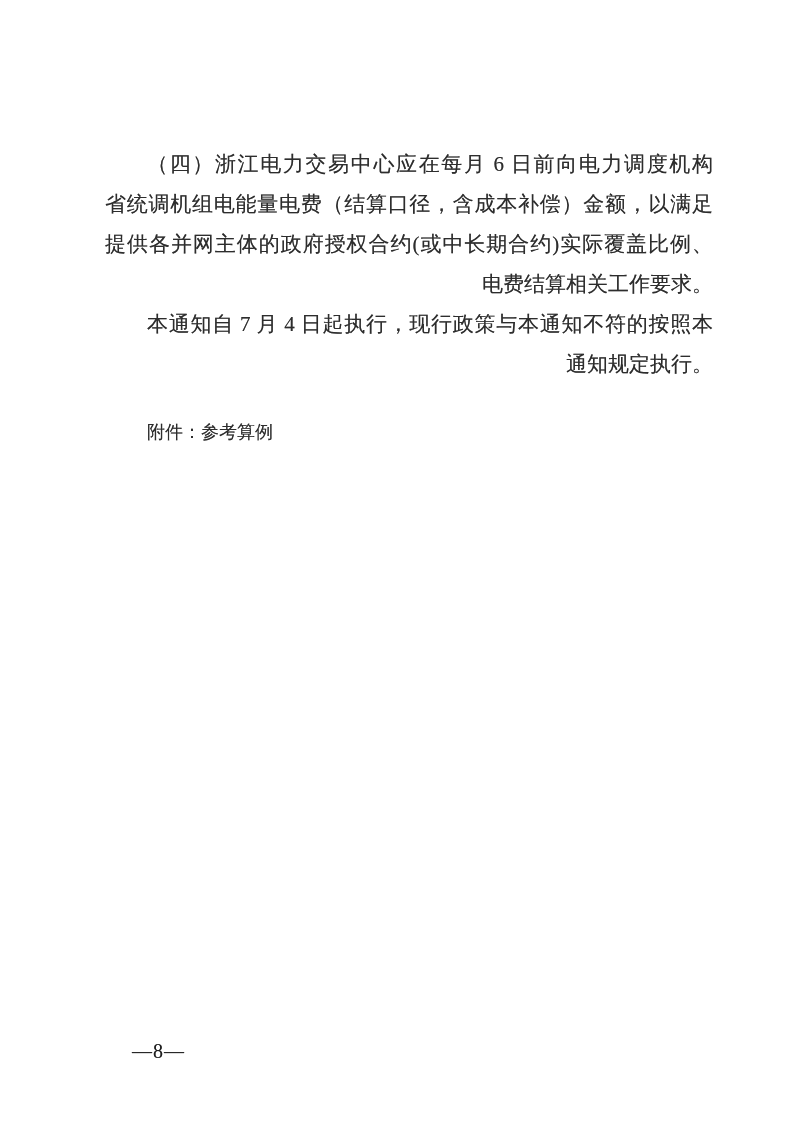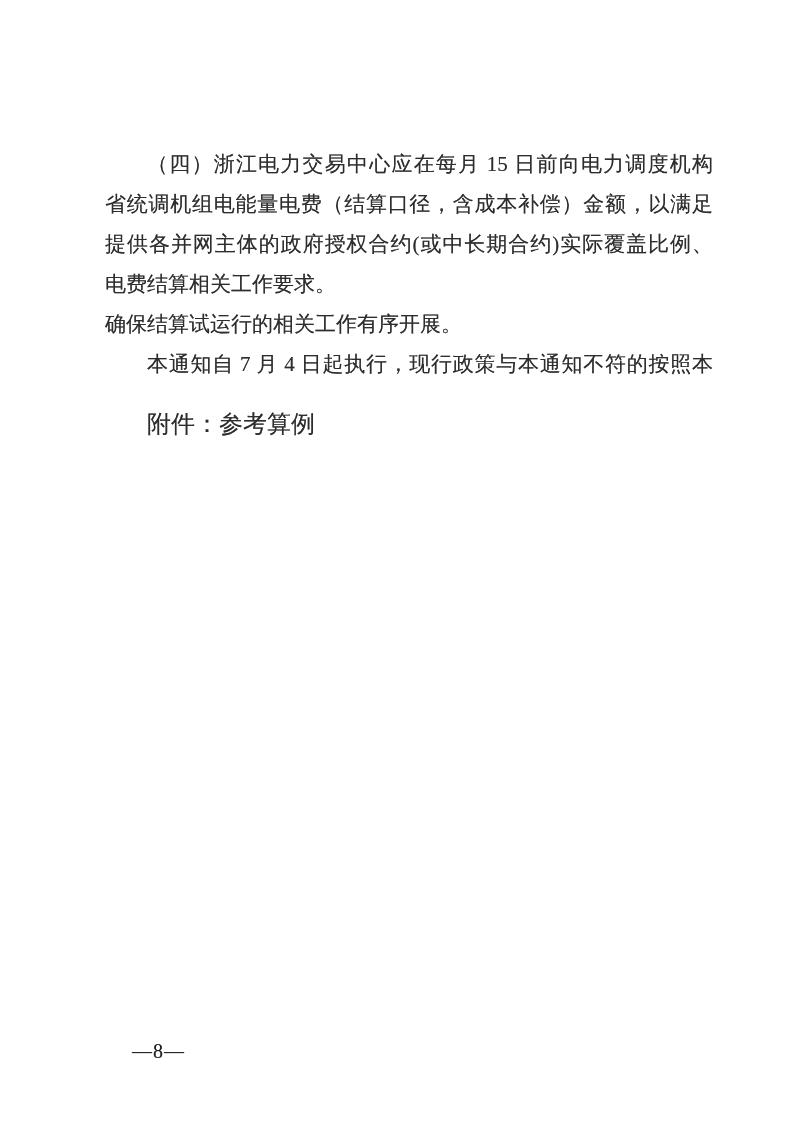--- a/index.html
+++ b/index.html
@@ -20,33 +20,33 @@
     position: absolute;
     left: 105px;
     top: 144px;
     width: 608px;
   }
   .line {
     font-size: 21px;
     line-height: 40px;
     height: 40px;
     white-space: normal;
-    text-align: left;
+    text-align: right;
     text-shadow: 0 0 0.5px rgba(45,45,45,0.55);
   }
   .line.fill {
     text-align: justify;
     text-align-last: justify;
   }
   .line.indent {
     text-indent: 42px;
   }
   .attachment-line {
-    margin-top: 20px;
-    font-size: 24px;
+    margin-top: 28px;
+    font-size: 18px;
     line-height: 40px;
     height: 40px;
     text-indent: 42px;
     text-shadow: 0 0 0.5px rgba(45,45,45,0.55);
   }
   .page-number {
     position: absolute;
     left: 132px;
     top: 1038px;
     font-size: 20px;
@@ -57,30 +57,30 @@
   }
 </style>
 </head>
 <body>
 
 <div class="page">
 
   <div class="doc-body">
 
   <div class="paragraph">
-        <div class="line indent fill">（四）浙江电力交易中心应在每月 15 日前向电力调度机构</div>
+        <div class="line indent fill">（四）浙江电力交易中心应在每月 6 日前向电力调度机构</div>
         <div class="line fill">省统调机组电能量电费（结算口径，含成本补偿）金额，以满足</div>
         <div class="line fill">提供各并网主体的政府授权合约(或中长期合约)实际覆盖比例、</div>
         <div class="line">电费结算相关工作要求。</div>
       </div>
       <div class="paragraph">
-        <div class="line">确保结算试运行的相关工作有序开展。</div>
       </div>
       <div class="paragraph">
         <div class="line indent fill">本通知自 7 月 4 日起执行，现行政策与本通知不符的按照本</div>
+        <div class="line">通知规定执行。</div>
       </div>
       <div class="attachment-line">附件：参考算例</div>
     </div>
 
   <div class="attachment-wrap">
     <div class="doc-body" style="top:auto; position:absolute; left:105px; margin-top:0;"></div>
   </div>
 
   <div class="page-number">—8—</div>
 

